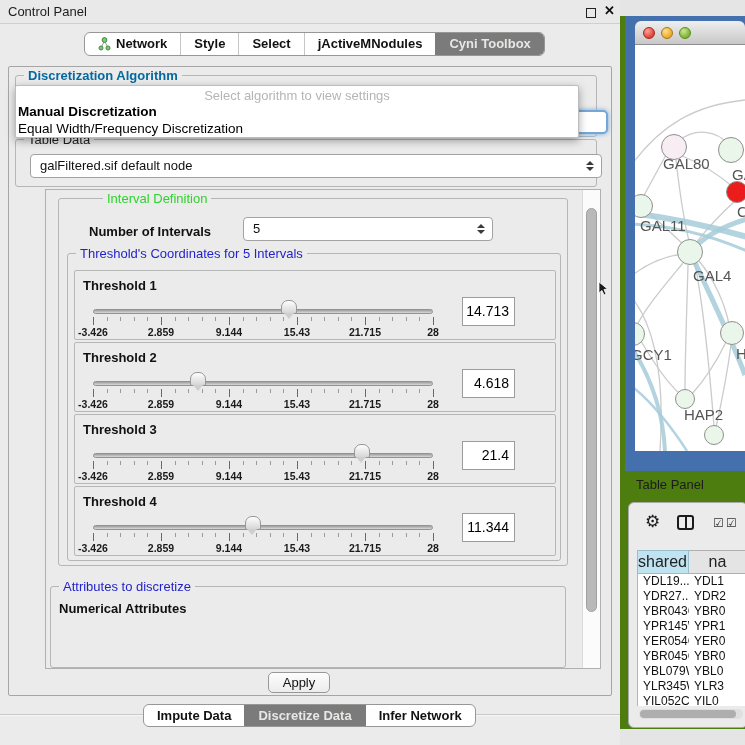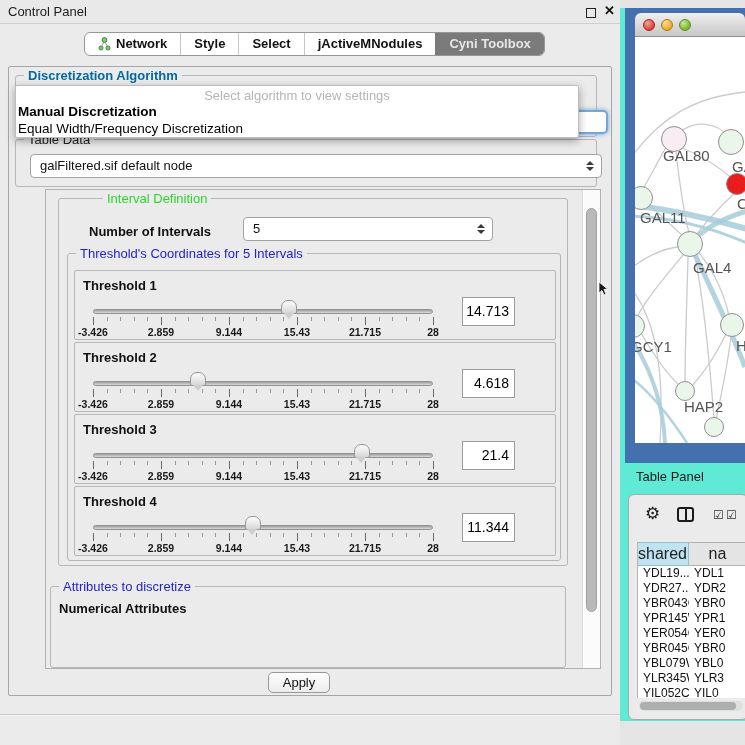--- a/index.html
+++ b/index.html
@@ -88,21 +88,21 @@
   .apply-btn { position:absolute; left:259px; top:605px; width:62px; height:21px;
                background:linear-gradient(#fdfdfd,#ececec); border:1px solid #989898; border-radius:5px;
                font-size:13px; color:#111; text-align:center; line-height:19px; }
 
   .bottom-line { position:absolute; left:0; top:714px; width:620px; height:2px;
                  border-top:1px solid #c9c9c9; border-bottom:1px solid #f6f6f6; }
   .bottombar { position:absolute; left:143px; top:704px; height:23px; display:flex; background:#fff;
                border:1px solid #979797; border-radius:6px; overflow:hidden; }
 
   
-  .right-region { position:absolute; left:620px; top:8px; width:125px; height:713px; background:#5eead4; }
+  .right-region { position:absolute; left:620px; top:16px; width:125px; height:713px; background:#4d7c0f; }
   .net-frame { position:absolute; left:5px; top:0; width:120px; height:455px; background:#4471ad; }
   .net-window { position:absolute; left:10px; top:5px; width:110px; height:431px; }
   .net-titlebar { position:relative; height:24px; background:linear-gradient(#efefef,#c7c7c7);
                   border-radius:6px 6px 0 0; border-bottom:1px solid #8e8e8e; }
   .tl { position:absolute; top:6px; width:12px; height:12px; border-radius:50%; }
   .tl.red    { left:8px;  background:radial-gradient(circle at 35% 30%, #fba49a, #dd4236 70%); border:1px solid #a8241c; }
   .tl.yellow { left:26px; background:radial-gradient(circle at 35% 30%, #fce08a, #eca92c 70%); border:1px solid #a8771a; }
   .tl.green  { left:44px; background:radial-gradient(circle at 35% 30%, #c7e896, #7db32f 70%); border:1px solid #5d8a1e; }
   .net-canvas { position:relative; width:110px; height:406px; background:#fff; overflow:hidden; }
   .net-node { position:absolute; border-radius:50%; border:1.5px solid #8f8f8f; }
@@ -378,20 +378,31 @@
 
         <div class="vscroll">
           <div class="vthumb"></div>
         </div>
       </div>
 
       <div class="apply-btn">Apply</div>
     </div>
 
     <div class="bottom-line"></div>
+    <div class="bottombar">
+      <div class="tab">
+          <span>Impute Data</span>
+        </div>
+      <div class="tab selected">
+          <span>Discretize Data</span>
+        </div>
+      <div class="tab">
+          <span>Infer Network</span>
+        </div>
+    </div>
   </div>
 
   <div class="right-region">
 
     <div class="net-frame">
       <div class="net-window">
         <div class="net-titlebar">
           <span class="tl red"></span>
           <span class="tl yellow"></span>
           <span class="tl green"></span>

